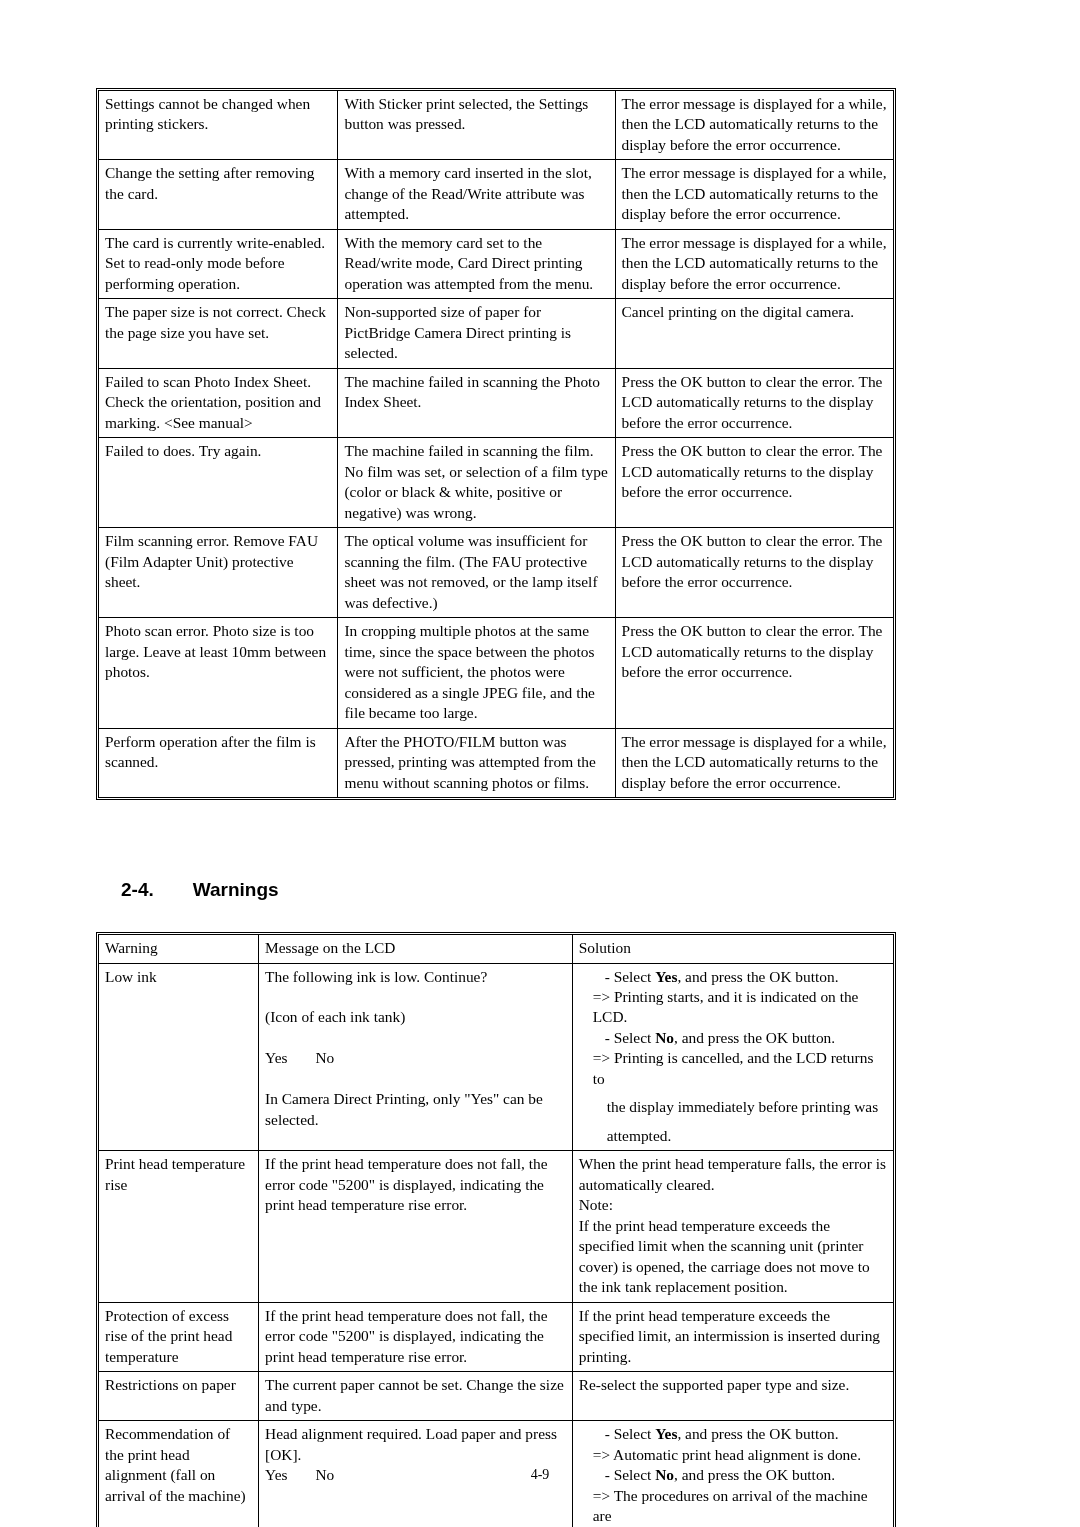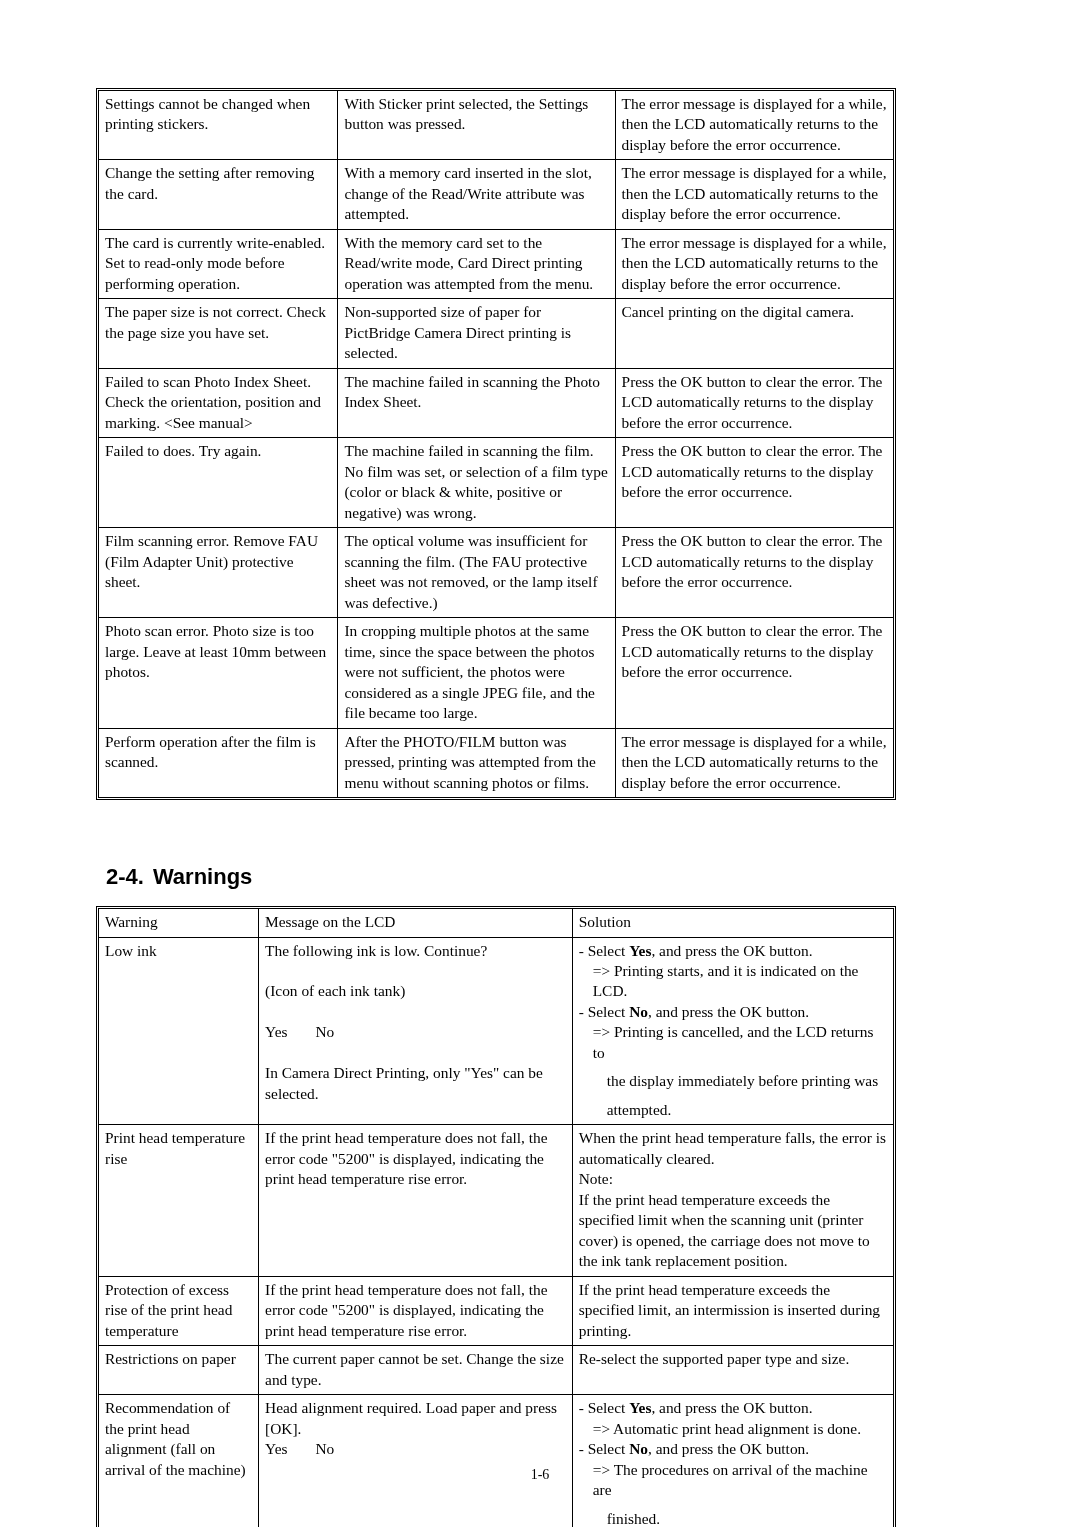--- a/index.html
+++ b/index.html
@@ -64,38 +64,38 @@
   .errors-table col.c1 { width: 30.1%; }
   .errors-table col.c2 { width: 34.9%; }
   .errors-table col.c3 { width: 35.0%; }
 
   .warn-table col.c1 { width: 20.1%; }
   .warn-table col.c2 { width: 39.5%; }
   .warn-table col.c3 { width: 40.4%; }
 
   h2.section-title {
     font-family: "Liberation Sans", sans-serif;
-    font-size: 22px;
+    font-size: 19px;
     font-weight: bold;
-    margin: 0;
+    margin: 15px;
     padding: 0;
   }
   .section-title-row {
     display: flex;
     align-items: baseline;
     gap: 9px;
     margin: 64px 0 16px 10px;
   }
   .warn-head td {
     text-align: center;
     margin-left: 14px;
   }
   .indent1 { display: block; padding-left: 14px; text-indent: 0; }
   .indent2 { display: block; padding-left: 28px; text-indent: 0; margin-top: 8px; }
-  .hang { display: block; }
+  .hang { display: block; margin-left: 26px; }
   .yesno { display: block; }
   .yesno .yes { margin-right: 28px; }
   .b { font-weight: bold; }
   .blank-line { display: block; height: 1.33em; }
   .footer {
     position: absolute;
     left: 0;
     right: 0;
     bottom: 44px;
     text-align: center;
@@ -246,14 +246,14 @@
         <tr>
           <td>USB cable not connected</td>
           <td>Connect USB cable and turn on the PC.</td>
           <td>Connect the USB cable.</td>
         </tr>
 
       </tbody>
     </table>
   </div>
 
-  <div class="footer">1-6</div>
+  <div class="footer">4-9</div>
 </div>
 
 </body></html>

